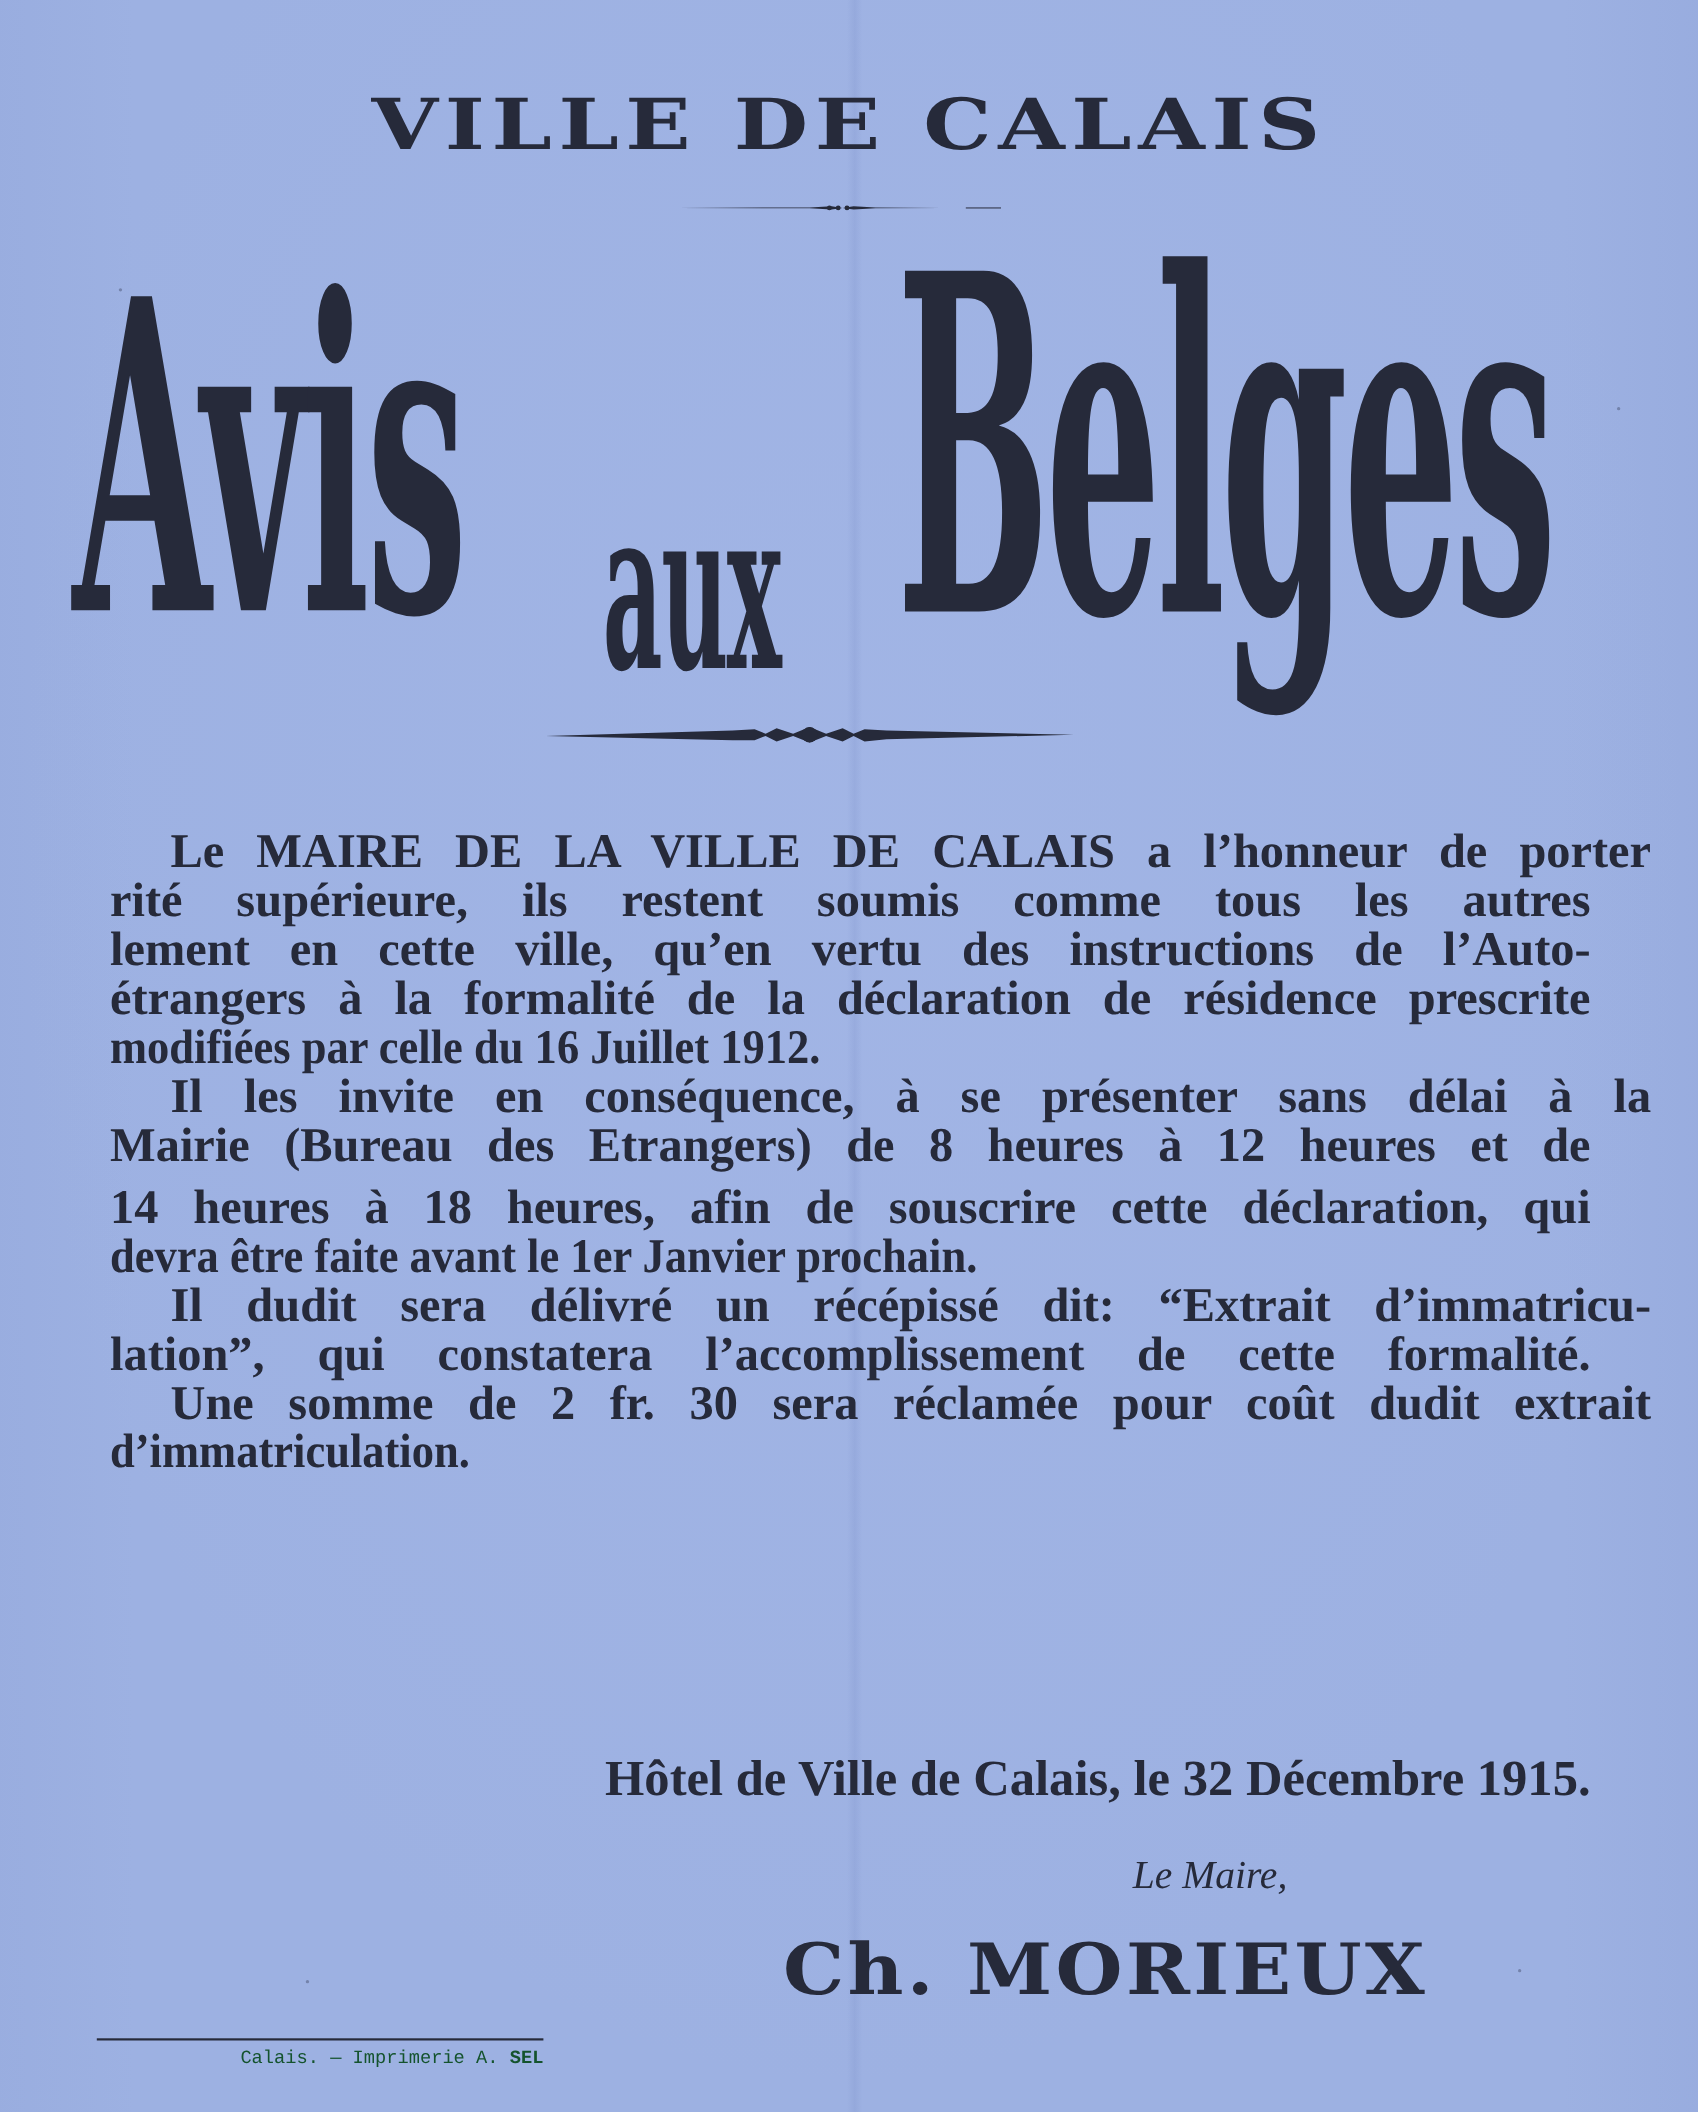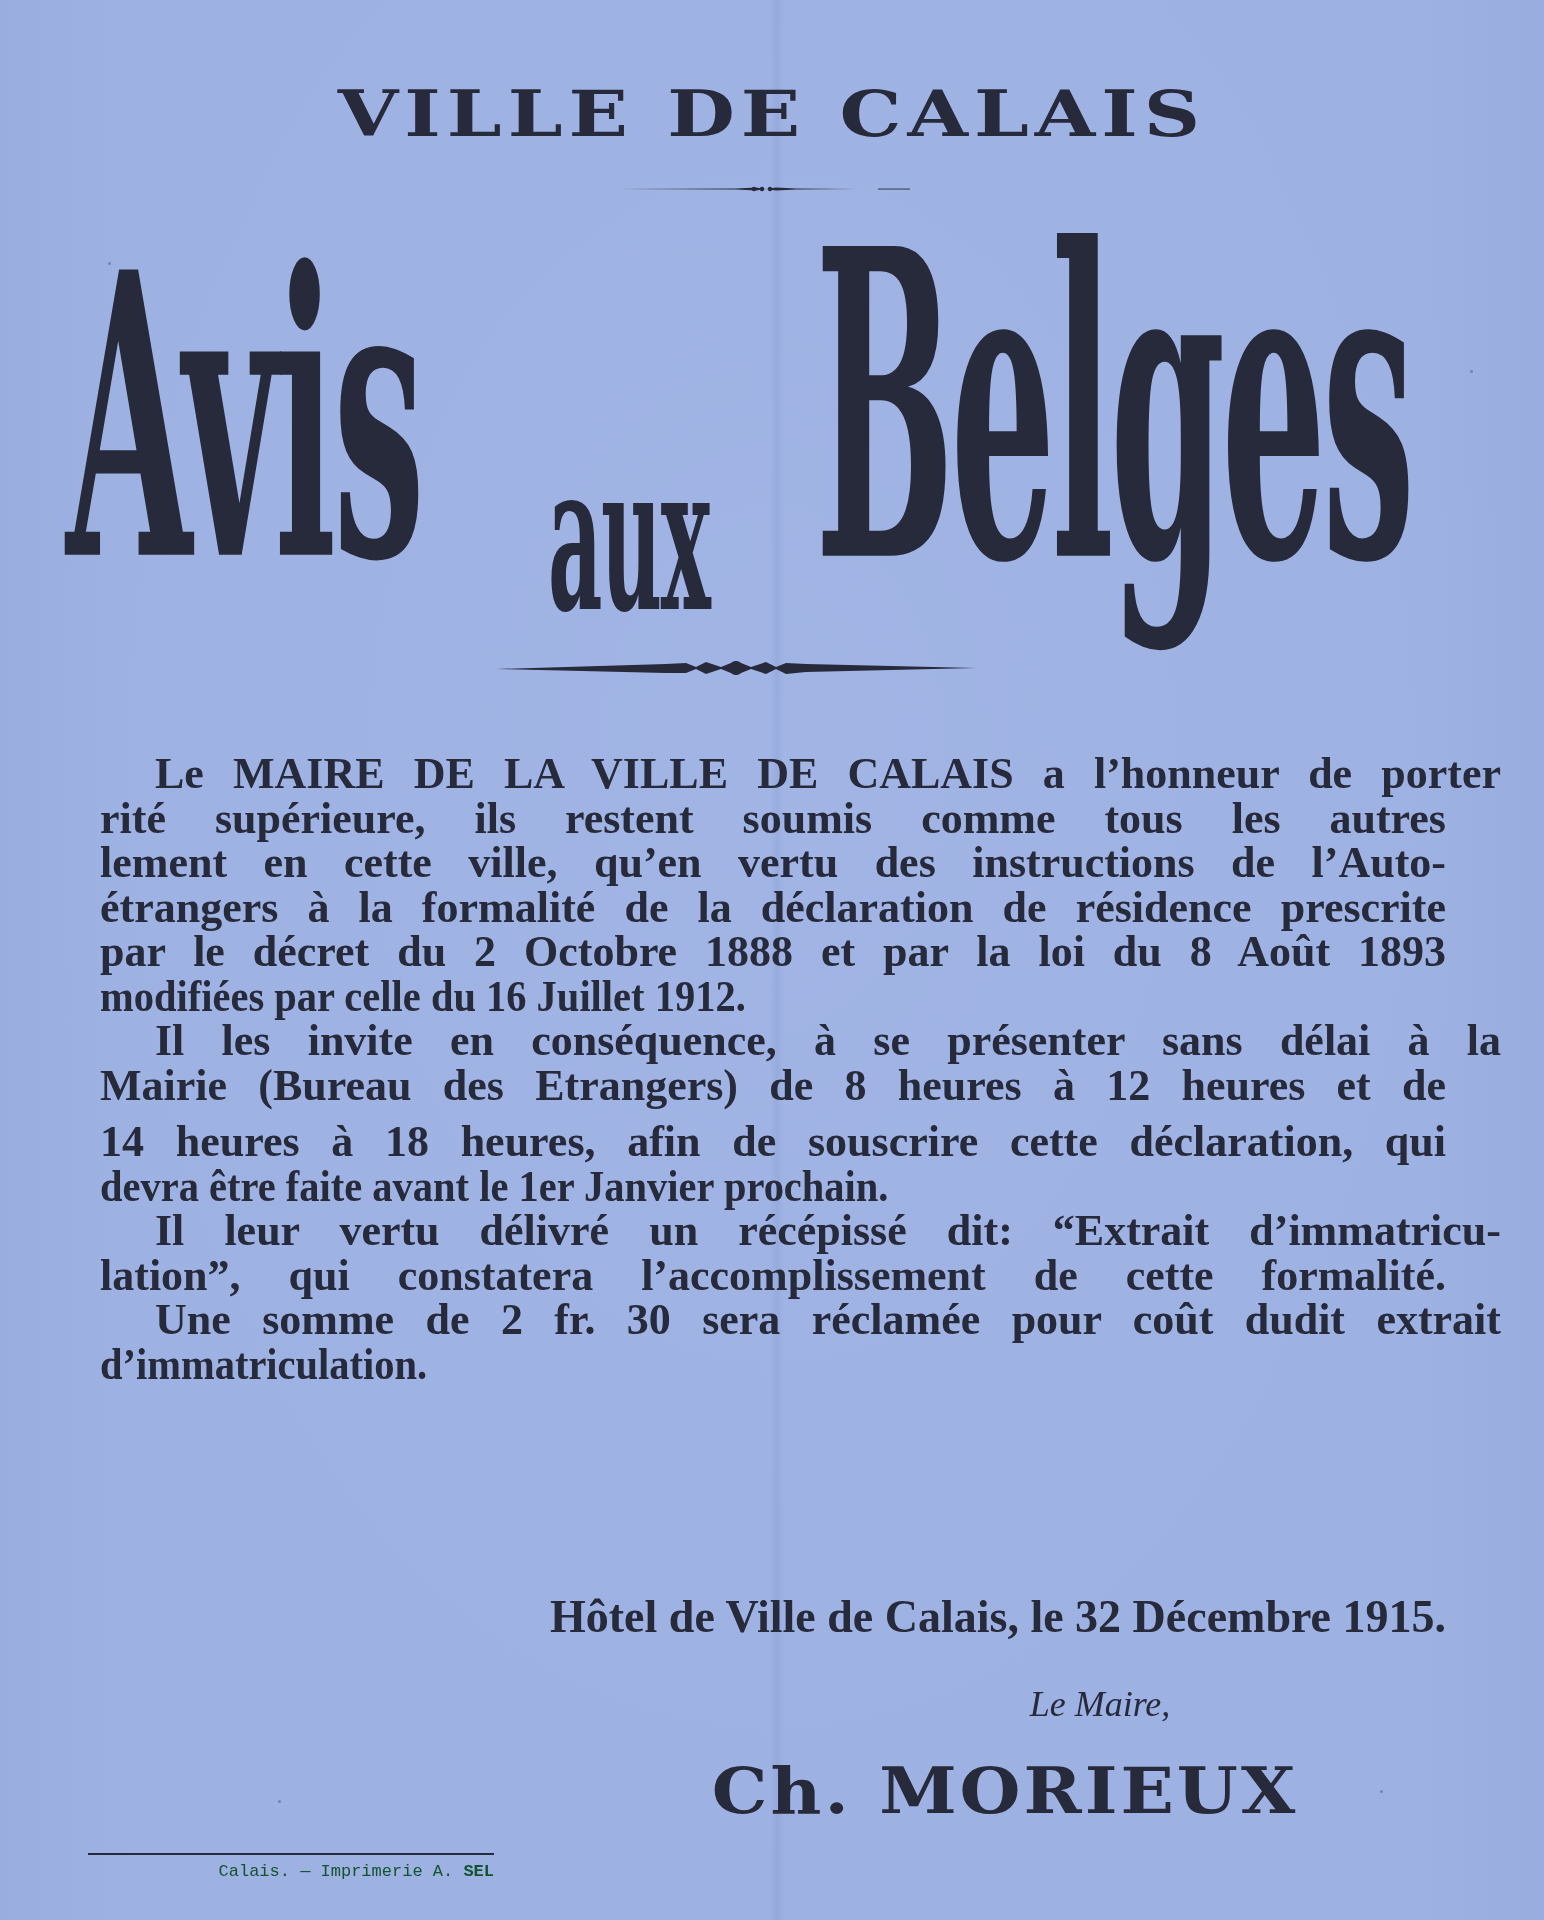--- a/index.html
+++ b/index.html
@@ -213,27 +213,26 @@
 <svg class="rule-mid" viewBox="0 0 480 26" preserveAspectRatio="none">
   <path d="M0 14 L170 9 L190 8 L200 12 L210 7 L225 12 L240 6 L255 12 L270 7 L280 12 L290 8 L310 9 L480 13 L310 17 L290 19 L280 14 L270 19 L255 14 L240 20 L225 14 L210 19 L200 14 L190 18 L170 18 Z" fill="#262a3a"></path>
   <circle cx="240" cy="13" r="7" fill="#262a3a"></circle>
 </svg>
 
 <div class="body-text">
   <span class="body-line justify indent" style="display: block; width: 1346px; transform: scaleX(1);">Le MAIRE DE LA VILLE DE CALAIS a l’honneur de porter</span>
   <span class="body-line justify" style="display: block; width: 1346px; transform: scaleX(1);">rité supérieure, ils restent soumis comme tous les autres</span>
   <span class="body-line justify" style="display: block; width: 1346px; transform: scaleX(1);">lement en cette ville, qu’en vertu des instructions de l’Auto-</span>
   <span class="body-line justify" style="display: block; width: 1346px; transform: scaleX(1);">étrangers à la formalité de la déclaration de résidence prescrite</span>
-  <span class="body-line justify" style="display: block; width: 1346px; transform: scaleX(1);">par le décret du 2 Octobre 1888 et par la loi du 8 Août 1893</span>
   <span class="body-line" style="display: block; width: auto; transform: scaleX(0.92);">modifiées par celle du 16 Juillet 1912.</span>
   <span class="body-line justify indent" style="display: block; width: 1346px; transform: scaleX(1);">Il les invite en conséquence, à se présenter sans délai à la</span>
   <span class="body-line justify" style="display: block; width: 1346px; transform: scaleX(1);">Mairie (Bureau des Etrangers) de 8 heures à 12 heures et de</span>
   <span class="body-line justify" style="display: block; width: 1346px; transform: scaleX(1); margin-top: 12px;">14 heures à 18 heures, afin de souscrire cette déclaration, qui</span>
   <span class="body-line" style="display: block; width: auto; transform: scaleX(0.92);">devra être faite avant le 1er Janvier prochain.</span>
-  <span class="body-line justify indent" style="display: block; width: 1346px; transform: scaleX(1);">Il leur vertu délivré un récépissé dit: “Extrait d’immatricu-</span>
+  <span class="body-line justify indent" style="display: block; width: 1346px; transform: scaleX(1);">Il dudit sera délivré un récépissé dit: “Extrait d’immatricu-</span>
   <span class="body-line justify" style="display: block; width: 1346px; transform: scaleX(1);">lation”, qui constatera l’accomplissement de cette formalité.</span>
   <span class="body-line justify indent" style="display: block; width: 1346px; transform: scaleX(1);">Une somme de 2 fr. 30 sera réclamée pour coût dudit extrait</span>
   <span class="body-line" style="display: block; width: auto; transform: scaleX(0.92);">d’immatriculation.</span>
 </div>
 
 <div class="date-line">Hôtel de Ville de Calais, le 32 Décembre 1915.</div>
 <div class="le-maire">Le Maire,</div>
 <div class="signature">Ch. MORIEUX</div>
 
 <div class="printer-rule"></div>

